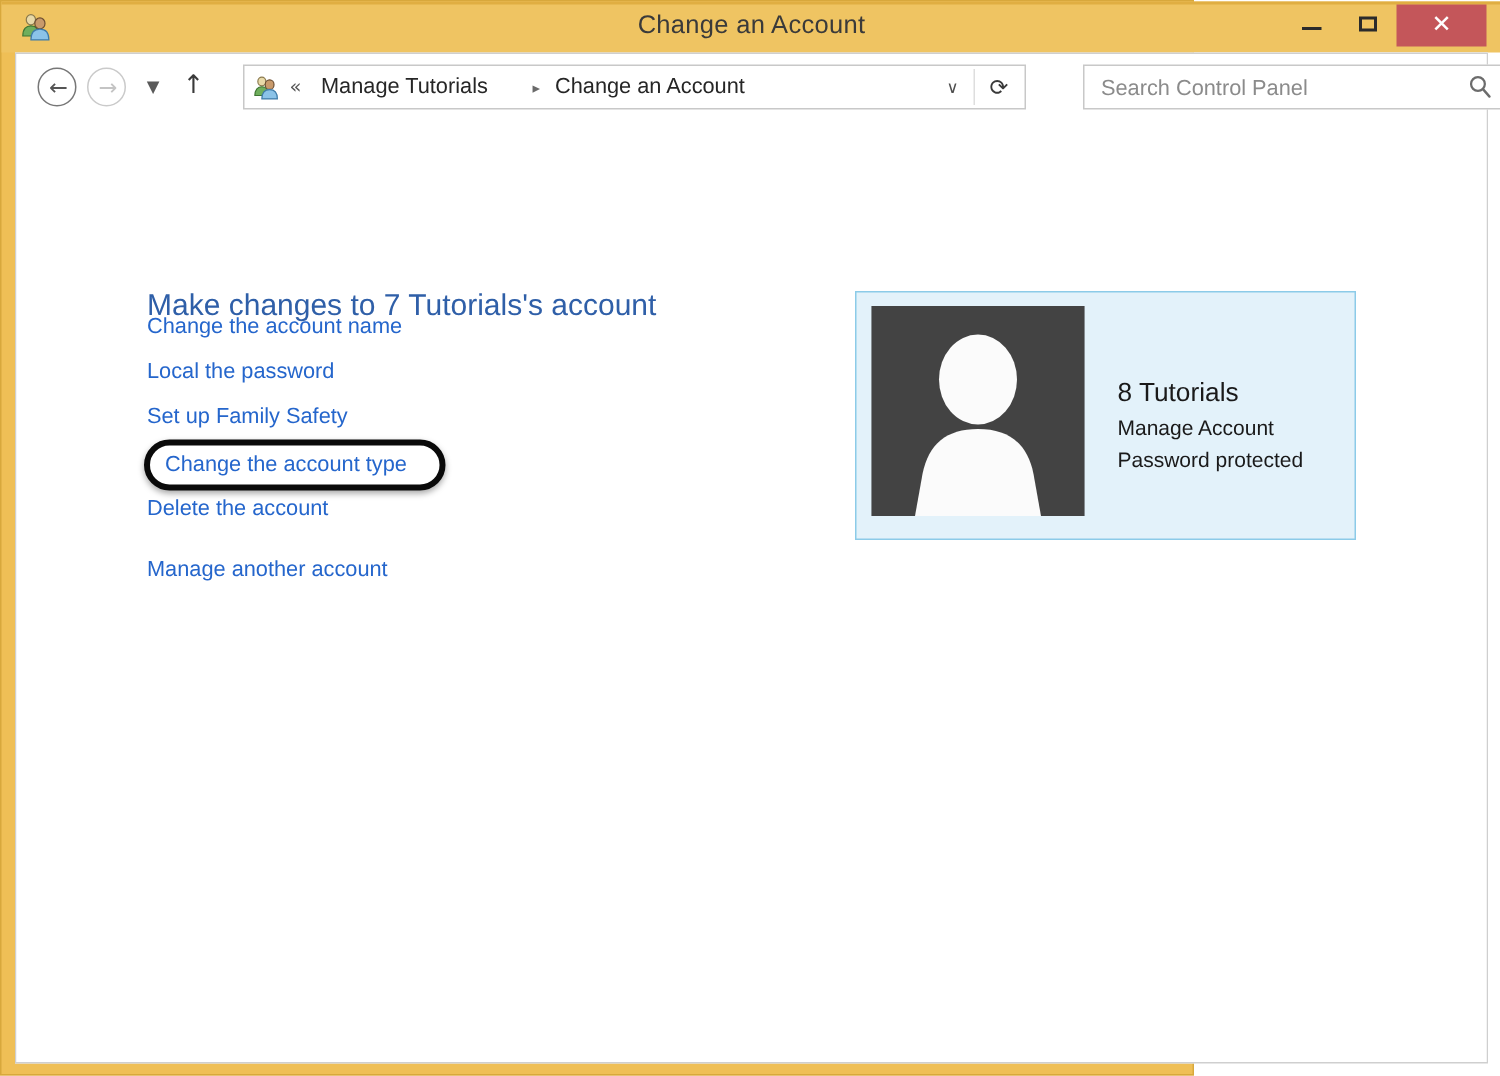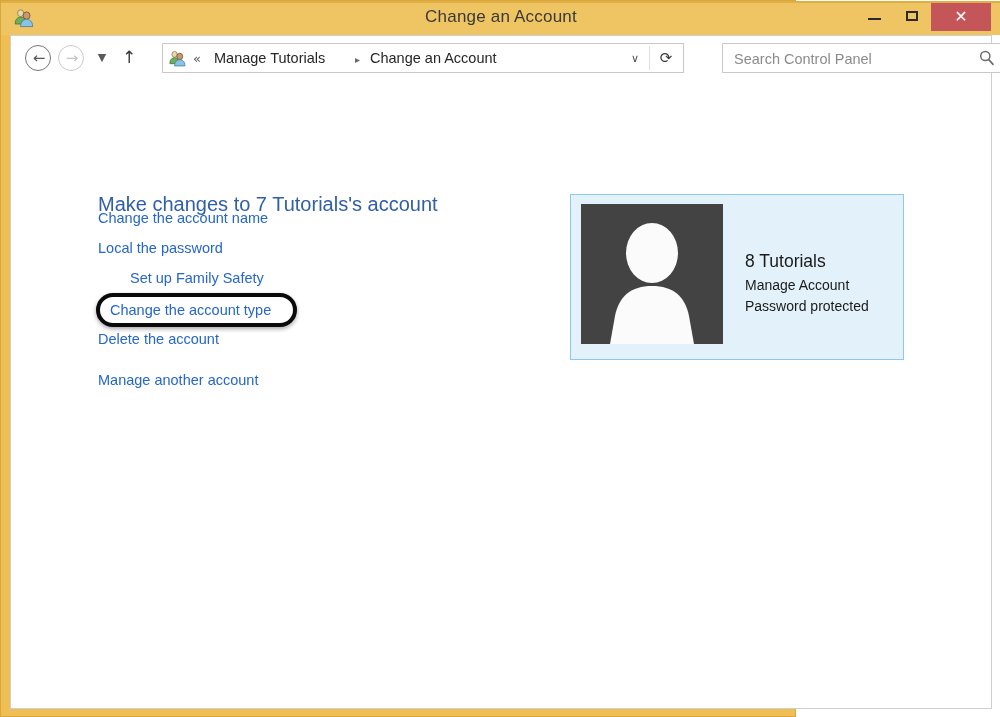--- a/index.html
+++ b/index.html
@@ -278,21 +278,21 @@
     position: absolute;
     left: 87px;
     font-size: 14.5px;
     color: #2566cc;
     white-space: nowrap;
     font-family: "Liberation Sans", sans-serif;
     cursor: default;
   }
   #task-0 { top: 122px; }
   #task-1 { top: 152px; }
-  #task-2 { top: 182px; margin-left: 32px; }
+  #task-2 { top: 182px; }
   #task-3 { top: 213px; }
   #task-4 { top: 243px; }
   #task-5 { top: 284px; }
 
   
   #highlight-ring {
     position: absolute;
     left: 85px; top: 205px;
     width: 201px; height: 34px;
     border: 4px solid #0a0a0a;

